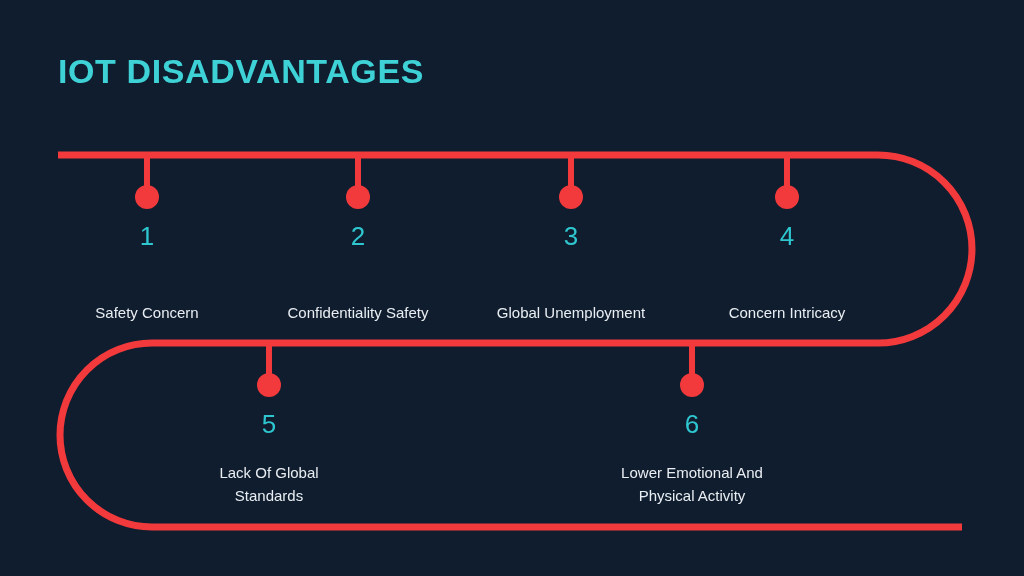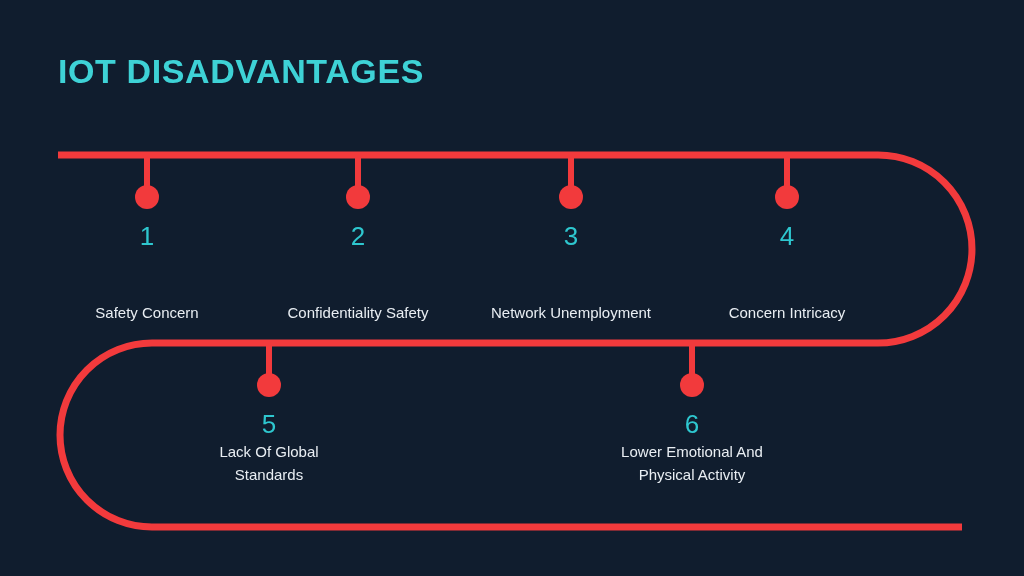--- a/index.html
+++ b/index.html
@@ -85,21 +85,21 @@
   }
   
   .row-top .stem { height: 36px; }
   .row-top .dot  { top: 30px; }
   .row-top .num  { top: 68px; }
   .row-top .label{ top: 106px; margin-top: 40px; }
   
   .row-bot .stem { height: 36px; }
   .row-bot .dot  { top: 30px; }
   .row-bot .num  { top: 68px; }
-  .row-bot .label{ top: 97px; text-align: center; }
+  .row-bot .label{ top: 118px; text-align: center; }
 </style>
 </head>
 <body>
 
 <div class="slide">
 
   <div class="title">IOT DISADVANTAGES</div>
 
   <svg class="track-svg" viewBox="0 0 1024 576">
 
@@ -122,21 +122,21 @@
     <div class="stem"></div>
     <div class="dot"></div>
     <div class="num">2</div>
     <div class="label">Confidentiality Safety</div>
   </div>
 
   <div class="node row-top" style="left:571px; top:155px;">
     <div class="stem"></div>
     <div class="dot"></div>
     <div class="num">3</div>
-    <div class="label">Network Unemployment</div>
+    <div class="label">Global Unemployment</div>
   </div>
 
   <div class="node row-top" style="left:787px; top:155px;">
     <div class="stem"></div>
     <div class="dot"></div>
     <div class="num">4</div>
     <div class="label">Concern Intricacy</div>
   </div>
 
   <div class="node row-bot" style="left:269px; top:343px;">

